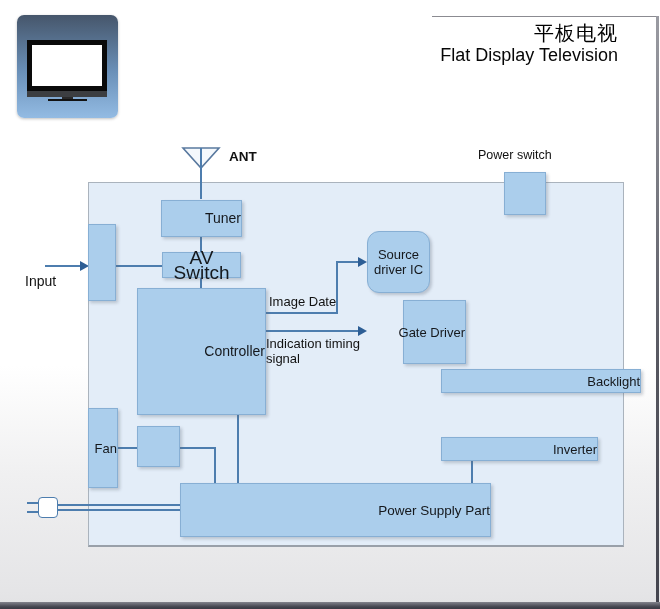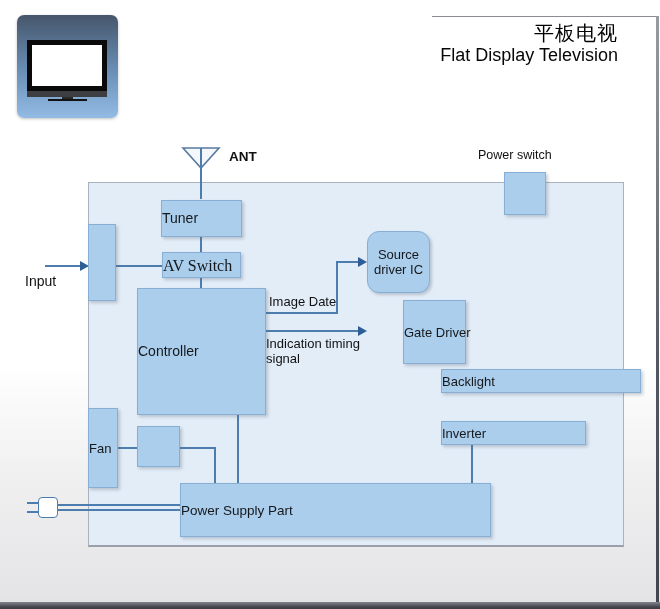--- a/index.html
+++ b/index.html
@@ -13,21 +13,21 @@
   
   .panel{
     position:absolute; left:88px; top:182px; width:536px; height:365px;
     background:#e3edf8; border:1px solid #aab3bd; border-bottom:2px solid #99a0a9;
     box-sizing:border-box;
   }
   
   .blk{
     position:absolute; background:#abceec; border:1px solid #87afd4;
     box-shadow:2px 2px 3px rgba(95,105,120,.32);
-    display:flex; align-items:center; justify-content:flex-start; text-align:center;
+    display:flex; align-items:center; justify-content:flex-end; text-align:center;
     font-size:13px; color:#15181c; box-sizing:border-box; line-height:15px;
   }
   .nowrap{white-space:nowrap;}
   
   .hl{position:absolute; height:2px; background:#4d7dae;}
   .vl{position:absolute; width:2px; background:#4d7dae;}
   .thin{height:1.5px;}
   
   .ar{
     position:absolute; width:0; height:0;
@@ -122,37 +122,37 @@
   <div class="hl thin" style="left:27px; top:511px; width:11px;"></div>
   <div class="plug"></div>
 
   <div class="lbl" style="left:269px; top:294px;">Image Date</div>
   <div class="lbl" style="left:266px; top:336px; width:96px; line-height:15px;">Indication timing signal</div>
 
   <div class="blk" style="left:161px; top:200px; width:81px; height:37px;">
     <span style="font-size:14px;">Tuner</span>
   </div>
   <div class="blk" style="left:162px; top:252px; width:79px; height:26px;">
-    <span style="font-size:16px;font-family:Liberation Serif, serif;">AV Switch</span>
+    <span style="font-size:19px;">AV Switch</span>
   </div>
   <div class="blk" style="left:88px; top:224px; width:28px; height:77px;"></div>
   <div class="blk" style="left:137px; top:288px; width:129px; height:127px;">
     <span style="font-size:14px;">Controller</span>
   </div>
   <div class="blk" style="left:367px; top:231px; width:63px; height:62px;border-radius:12px;">
     <span>Source driver IC</span>
   </div>
   <div class="blk nowrap" style="left:367px; top:300px; width:63px; height:64px;margin-left:36px;">
     <span>Gate Driver</span>
   </div>
   <div class="blk" style="left:504px; top:172px; width:42px; height:43px;"></div>
   <div class="blk" style="left:441px; top:369px; width:200px; height:24px;">
     <span>Backlight</span>
   </div>
-  <div class="blk" style="left:441px; top:421px; width:145px; height:24px;">
+  <div class="blk" style="left:441px; top:437px; width:157px; height:24px;">
     <span>Inverter</span>
   </div>
   <div class="blk" style="left:88px; top:408px; width:30px; height:80px;">
     <span>Fan</span>
   </div>
   <div class="blk" style="left:137px; top:426px; width:43px; height:41px;"></div>
   <div class="blk" style="left:180px; top:483px; width:311px; height:54px;">
     <span style="font-size:13.5px;">Power Supply Part</span>
   </div>
 

